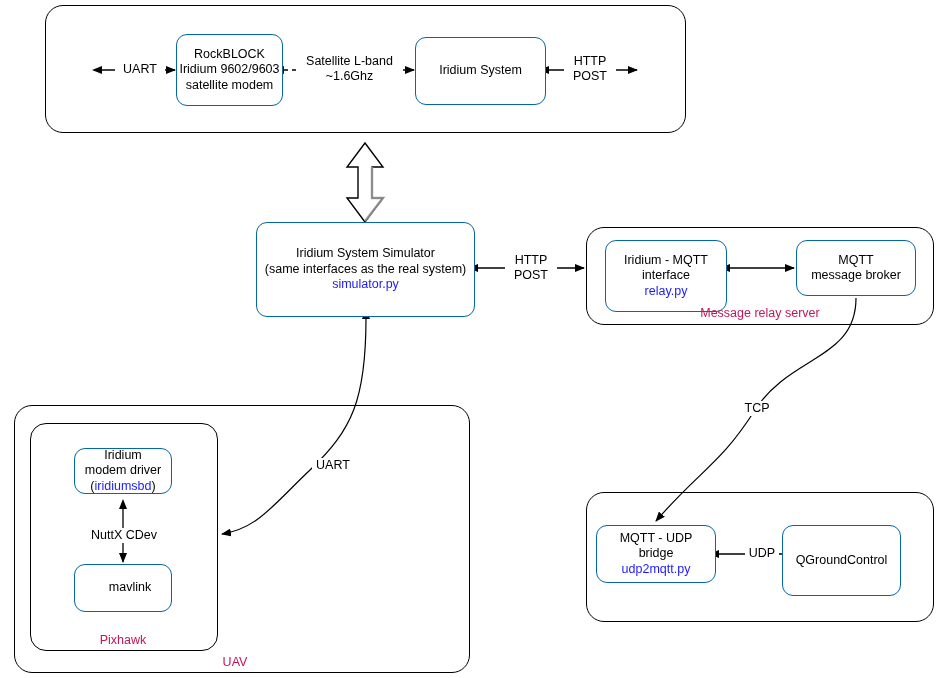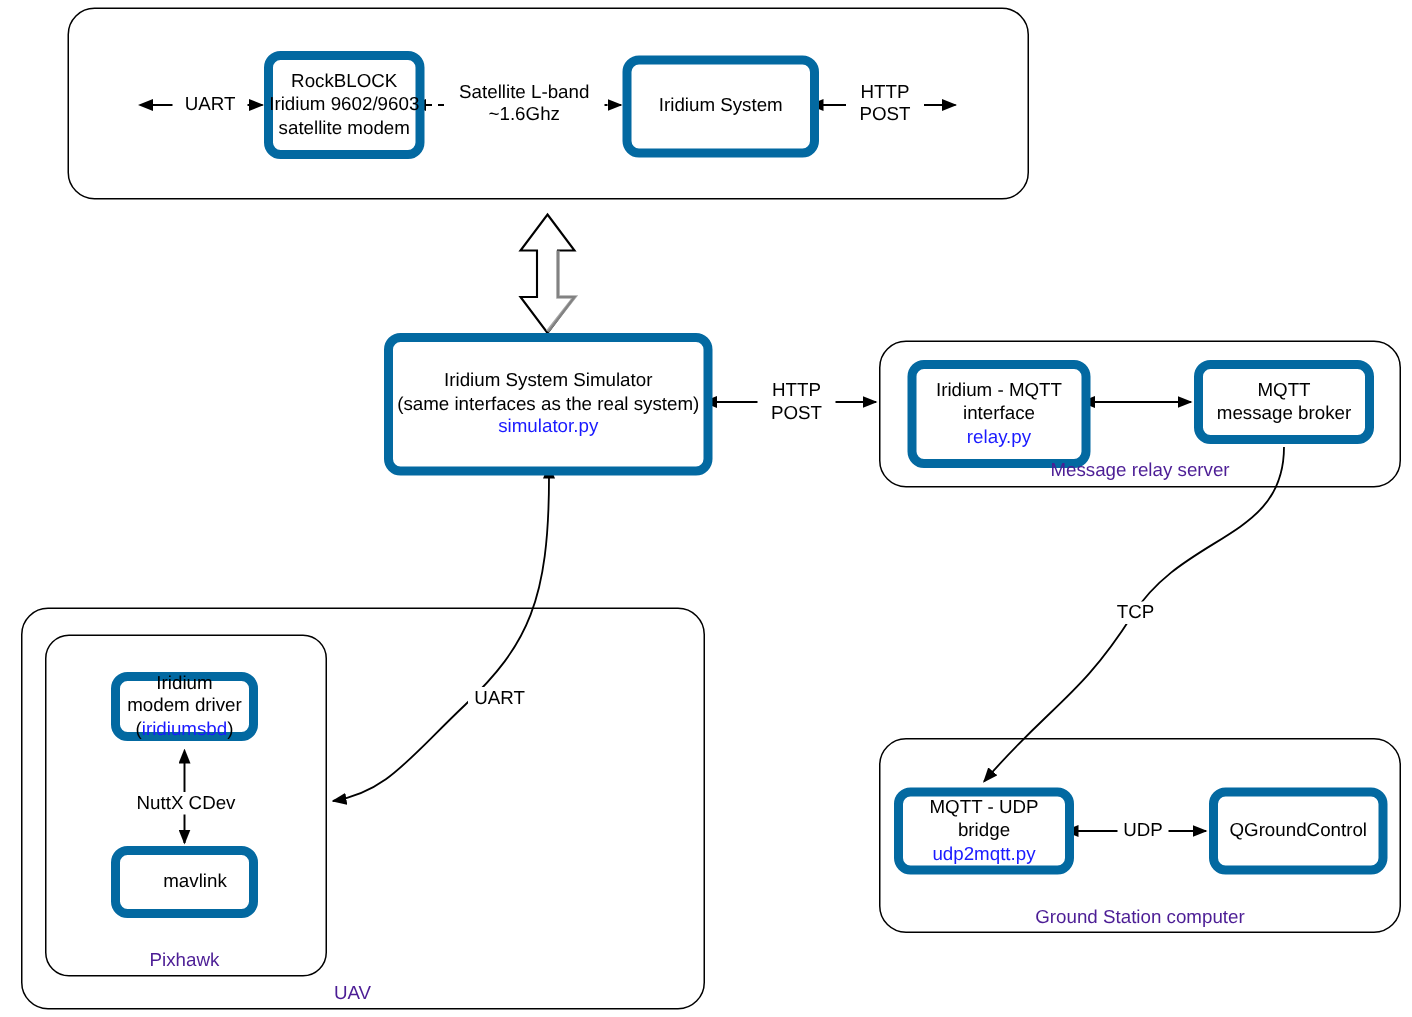--- a/index.html
+++ b/index.html
@@ -19,21 +19,21 @@
     position: absolute;
     left: 0;
     top: 0;
     width: 941px;
     height: 678px;
     pointer-events: none;
   }
   .node {
     position: absolute;
     box-sizing: border-box;
-    border: 6px solid #0369a1;
+    border: 1px solid #0369a1;
     background: #ffffff;
     display: flex;
     flex-direction: column;
     align-items: center;
     justify-content: center;
     text-align: center;
     color: #000000;
     font-size: 12.5px;
     line-height: 15.5px;
     border-radius: 11px;
@@ -41,21 +41,21 @@
   .container-box {
     position: absolute;
     box-sizing: border-box;
     border: 1px solid #000000;
     background: transparent;
     border-radius: 18px;
   }
   .container-label {
     position: absolute;
     font-size: 12.5px;
-    color: #4c1d95;
+    color: #be185d;
     white-space: nowrap;
     text-align: center;
   }
   .edge-label {
     position: absolute;
     font-size: 12.5px;
     line-height: 15px;
     color: #000000;
     background: #ffffff;
     text-align: center;
@@ -158,27 +158,26 @@
   <div class="edge-label" style="left:741px; top:401px; width:30px;">TCP</div>
 
   <div class="container-box" style="left:586px; top:492px; width:348px; height:130px;"></div>
 
   <div class="node" style="left:596px; top:525px; width:120px; height:58px;">
     <span class="nline">MQTT - UDP</span>
     <span class="nline">bridge</span>
     <span class="nline script-name">udp2mqtt.py</span>
   </div>
 
-  <div class="node" style="left:806px; top:525px; width:119px; height:58px;">
+  <div class="node" style="left:782px; top:525px; width:119px; height:71px;">
     <span class="nline">QGroundControl</span>
   </div>
 
   <div class="edge-label" style="left:745px; top:546px; width:32px;">UDP</div>
 
-  <div class="container-label" style="left:660px; top:604px; width:200px;">Ground Station computer</div>
 
   <div class="container-box" style="left:14px; top:405px; width:456px; height:268px;"></div>
 
   <div class="container-box" style="left:30px; top:423px; width:188px; height:228px; border-radius:16px;"></div>
 
   <div class="node" style="left:74px; top:448px; width:98px; height:46px;">
     <span class="nline">Iridium</span>
     <span class="nline">modem driver</span>
     <span class="nline"><span>(</span><span class="script-name">iridiumsbd</span><span>)</span></span>
   </div>

